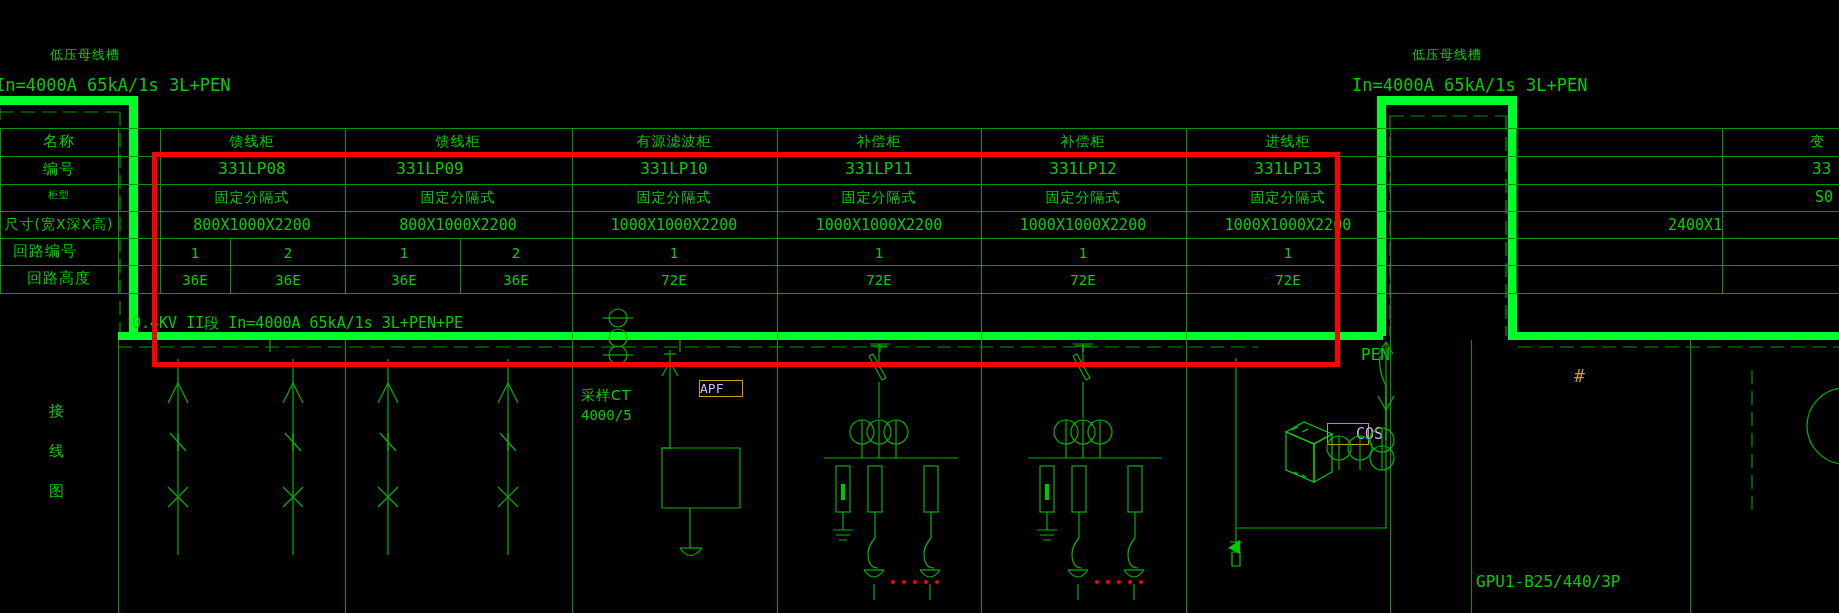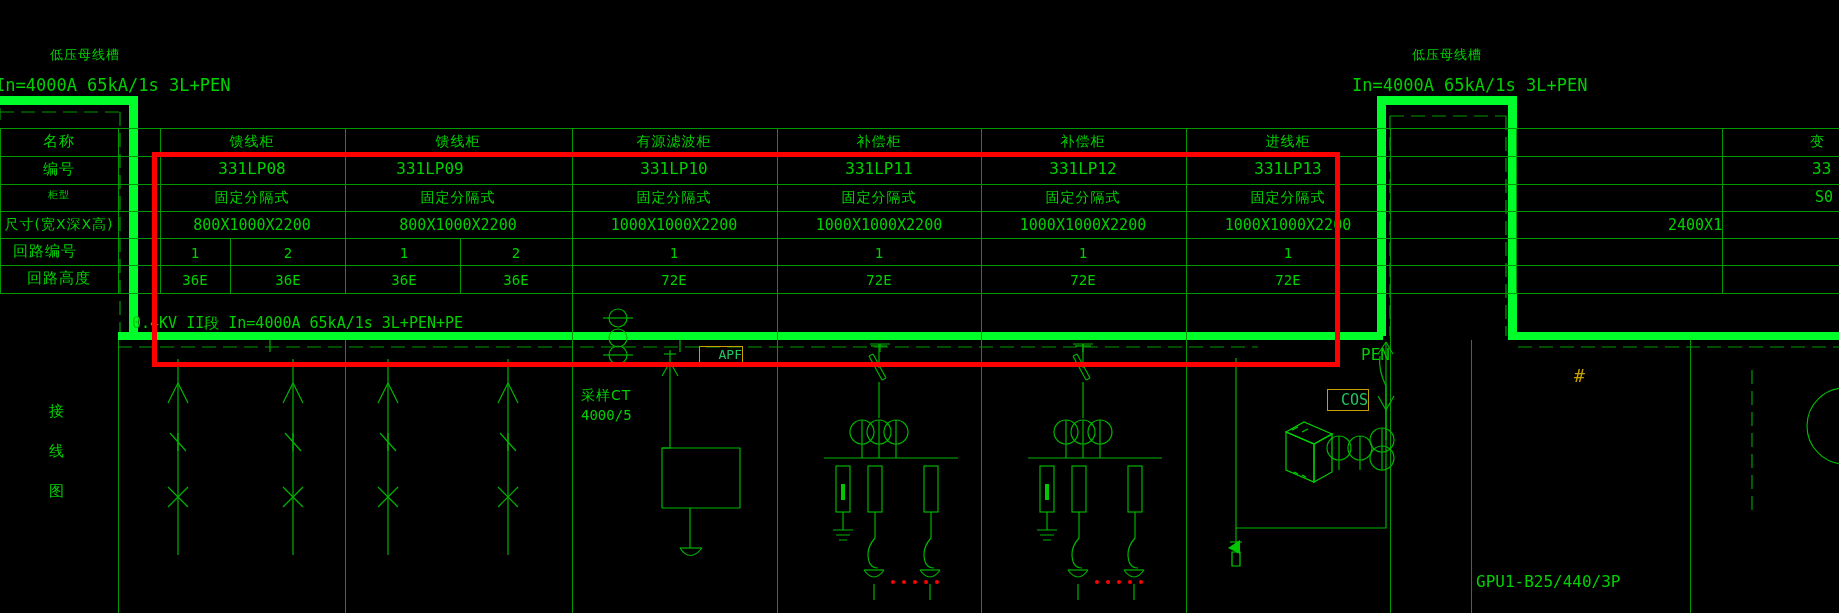--- a/index.html
+++ b/index.html
@@ -16,22 +16,22 @@
   .hline{position:absolute;height:1px;background:#009a00;}
   .vline{position:absolute;width:1px;background:#009a00;}
 
   
   .gthick{position:absolute;background:#00ff2a;}
 
   
   .redbox{position:absolute;border:5px solid #ff0000;box-sizing:border-box;background:transparent;}
 
   .ybox{position:absolute;border:1px solid #c8a000;box-sizing:border-box;
-        color:#22c55e;font-family:"DejaVu Sans Mono","Liberation Mono",monospace;
-        display:flex;align-items:center;justify-content:flex-end;}
+        color:#c4b5fd;font-family:"DejaVu Sans Mono","Liberation Mono",monospace;
+        display:flex;align-items:center;justify-content:flex-start;margin-top:34px;}
 
   svg{position:absolute;overflow:visible;}
   .st{fill:none;stroke:#00b400;stroke-width:1.2;}
   .stf{fill:none;stroke:#00d000;stroke-width:1.2;}
   .dashed{fill:none;stroke:#009a00;stroke-width:1.2;stroke-dasharray:14 7;}
   .reddot{fill:#ff0000;}
 </style>
 </head>
 <body>
 

